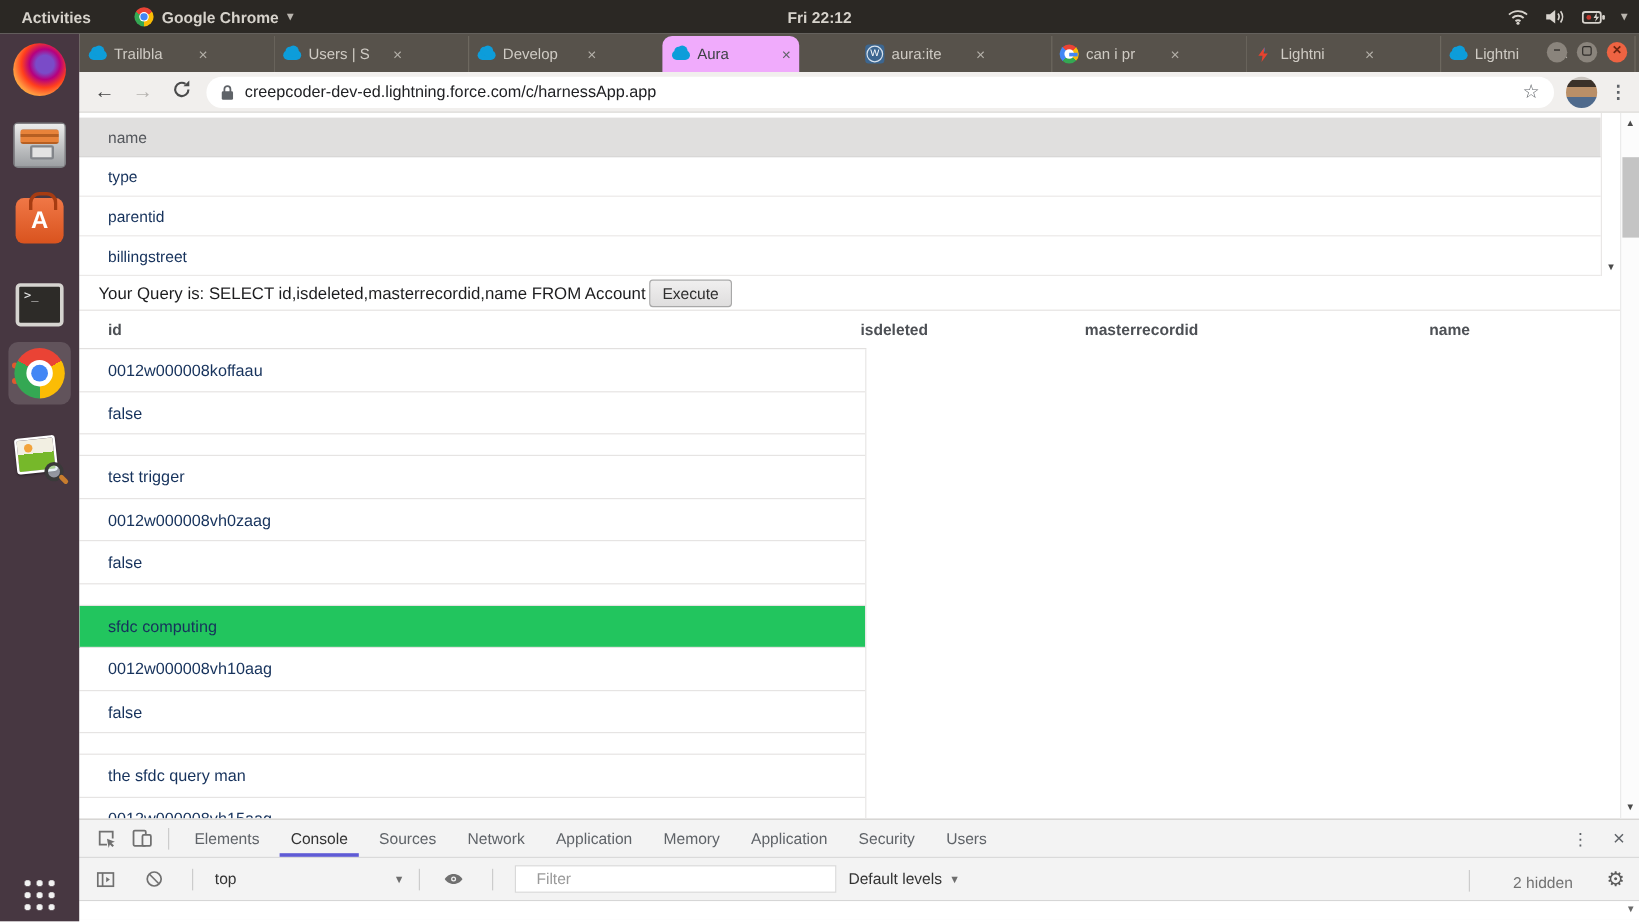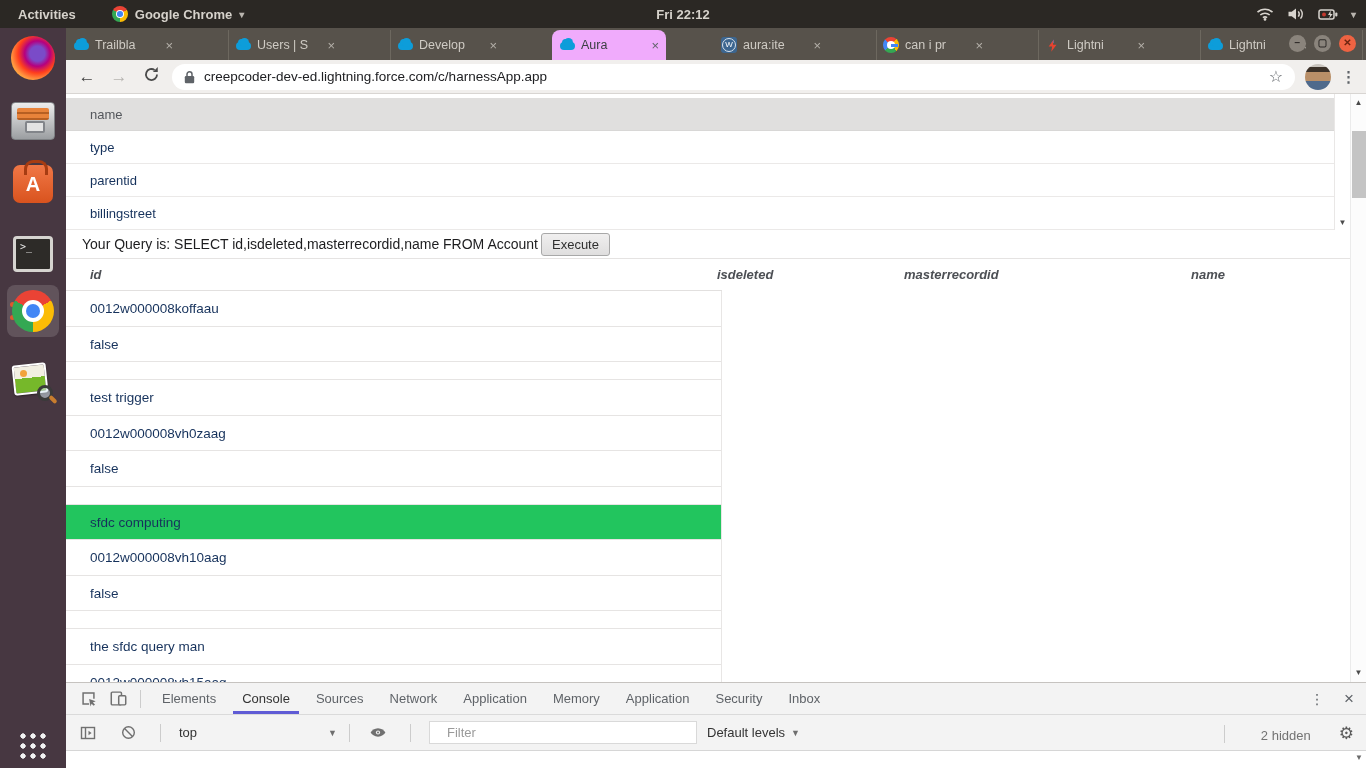--- a/index.html
+++ b/index.html
@@ -115,21 +115,21 @@
 
   .inner-scroll { position:absolute; top:0; left:1268px; width:16px; height:136px; background:#fff;
                   border-left:1px solid #e9e7e6; }
   .inner-scroll .sdown { position:absolute; bottom:3px; left:0; width:100%; text-align:center; font-size:8px; color:#4a4a4a; }
 
   .querybar { height:29px; display:flex; align-items:center; font-size:14px; color:#1d1d1f;
               border-bottom:1px solid #e5e3e2; padding-left:16px; margin-right:16px; }
   .btn-execute { font-size:13px; color:#2f2f2f; background:linear-gradient(#f0efef,#dfdede); border:1px solid #a8a8a8;
                  border-radius:3px; padding:3px 10px; margin-left:3px; font-family:"Liberation Sans",sans-serif; }
 
-  .result-head { height:32px; position:relative; font-size:13px; font-weight:700; color:#4d5055;font-style:italic; }
+  .result-head { height:32px; position:relative; font-size:13px; font-weight:700; color:#4d5055; }
   .result-head span { position:absolute; line-height:32px; }
   .h-id { left:24px; } .h-isdeleted { left:651px; } .h-master { left:838px; } .h-name { left:1125px; }
   .result-head::after { content:""; position:absolute; left:0; bottom:0; width:656px; height:1px; background:#e2e0df; }
 
   .rows { position:absolute; top:197px; left:0; width:656px; height:391px; border-right:1px solid #e8e6e5; overflow:hidden; }
   .row { height:35.5px; line-height:35.5px; padding-left:24px; font-size:13.5px; color:#16325c;
          border-bottom:1px solid #e6e4e3; cursor:default; }
   .row.empty { height:18px; }
   .row.hover { background:#22c55e; }
   .row.clipped { height:17.5px; border-bottom:none; overflow:hidden; }
@@ -398,21 +398,21 @@
       </span>
       <span class="vsep"></span>
       <span class="dt-tab">Elements</span>
       <span class="dt-tab active">Console</span>
       <span class="dt-tab">Sources</span>
       <span class="dt-tab">Network</span>
       <span class="dt-tab">Application</span>
       <span class="dt-tab">Memory</span>
       <span class="dt-tab">Application</span>
       <span class="dt-tab">Security</span>
-      <span class="dt-tab">Inbox</span>
+      <span class="dt-tab">Users</span>
       <span class="dt-right">
         <span class="dots-v">⋮</span>
         <span class="dt-close">×</span>
       </span>
     </div>
     <div class="dt-row2">
       <span class="dt-icon">
         <svg width="16" height="16" viewBox="0 0 16 16">
             <rect x="1.5" y="2.5" width="13" height="11" fill="none" stroke="#707070" stroke-width="1.4"></rect>
             <line x1="5.5" y1="2.5" x2="5.5" y2="13.5" stroke="#707070" stroke-width="1.4"></line>

